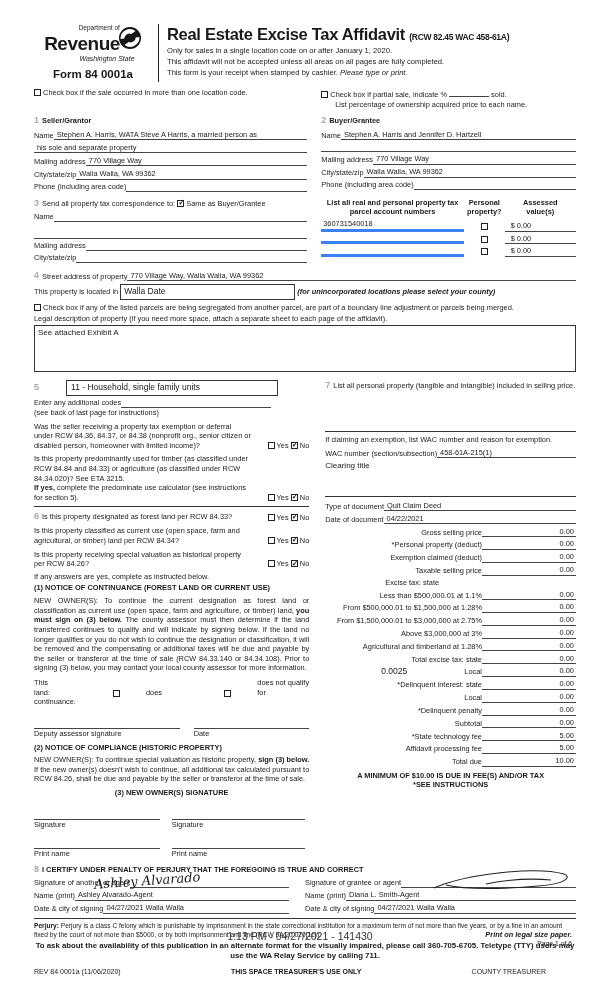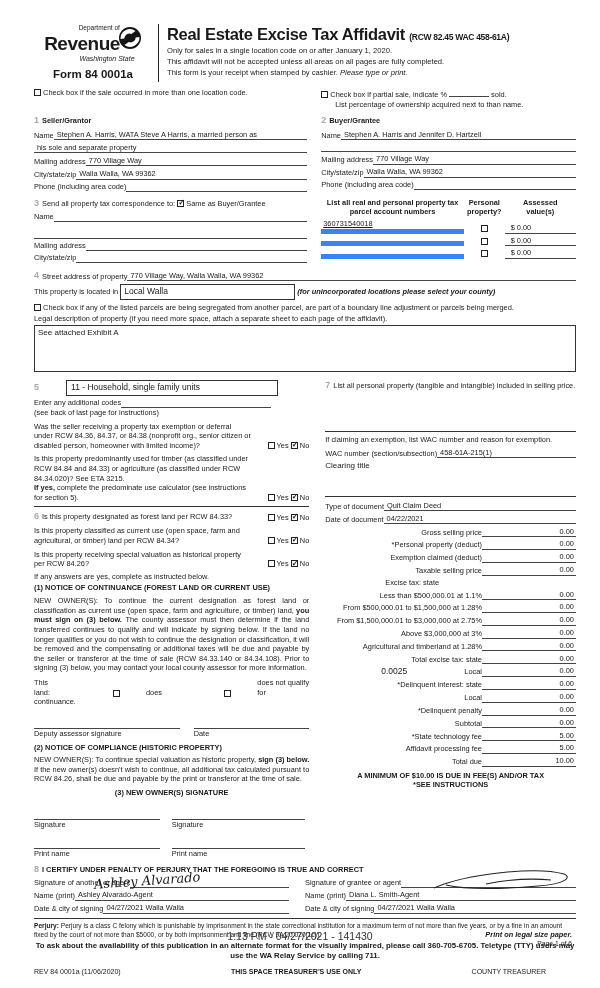--- a/index.html
+++ b/index.html
@@ -37,21 +37,21 @@
   .line { border-bottom:1px solid #444; min-height:9px; }
   
   .cols { display:flex; }
   .cL { width:53%; padding-right:14px; }
   .cR { width:47%; }
   .sec-h { margin-top:6px; }
   
   .phead { display:flex; font-weight:bold; text-align:center; }
   .ph1 { width:56%; } .ph2 { width:16%; } .ph3 { width:28%; }
   .prow { display:flex; align-items:flex-end; margin-top:2px; }
-  .prow .pnum { width:56%; border-bottom:5px solid #3b82f6; min-height:9px; padding-left:2px;text-decoration:underline; }
+  .prow .pnum { width:56%; border-bottom:3px solid #3b82f6; min-height:9px; padding-left:2px; }
   .prow .pbx { width:16%; text-align:center; }
   .prow .pval { width:28%; border-bottom:1px solid #444; min-height:9px; padding-left:6px; }
   
   .loc-box { display:inline-block; border:1.2px solid #333; width:175px; padding:1px 3px; font-size:8.5px; }
   .legal-box { border:1.4px solid #333; height:47px; margin-top:1px; padding:2px 3px; font-size:8px; }
   
   .midL { width:53%; padding-right:12px; }
   .midR { width:47%; padding-left:4px; }
   .code-box { display:inline-block; border:1.2px solid #333; width:212px; padding:1.5px 4px; font-size:8.5px; margin-left:22px; }
   .q { display:flex; justify-content:space-between; align-items:flex-end; margin-top:4px; }
@@ -113,21 +113,21 @@
   <div class="cols" style="margin-top:6px;">
     <div class="cL">
       <span class="box"></span>
       <span>Check box if the sale occurred in more than one location code.</span>
     </div>
     <div class="cR">
       <span class="box"></span>
       <span>Check box if partial sale, indicate %</span>
       <span class="line" style="display:inline-block;width:40px;"></span>
       <span>sold.</span>
-      <div style="margin-left:14px;">List percentage of ownership acquired next to than name.</div>
+      <div style="margin-left:14px;">List percentage of ownership acquired price to each name.</div>
     </div>
   </div>
 
   <div class="cols">
     <div class="cL">
       <div class="sec-h"><span class="snum">1</span><span class="b">Seller/Grantor</span></div>
       <div class="row">
             <span class="lbl">Name</span>
             <span class="fill">Stephen A. Harris, WATA Steve A Harris, a married person as</span>
           </div>
@@ -217,21 +217,21 @@
   </div>
 
   <div style="margin-top:7px;">
     <div class="row" style="margin-top:0;">
           <span class="snum">4</span>
           <span class="lbl">Street address of property</span>
           <span class="fill">770 Village Way, Walla Walla, WA 99362</span>
         </div>
     <div style="margin-top:3px;">
       <span>This property is located in</span>
-      <span class="loc-box">Local Walla</span>
+      <span class="loc-box">Walla Date</span>
       <span class="bi">(for unincorporated locations please select your county)</span>
     </div>
     <div style="margin-top:3px;">
       <span class="box"></span>
       <span>Check box if any of the listed parcels are being segregated from another parcel, are part of a boundary line adjustment or parcels being merged.</span>
     </div>
     <div style="margin-top:2px;">Legal description of property (if you need more space, attach a separate sheet to each page of the affidavit).</div>
     <div class="legal-box">See attached Exhibit A</div>
   </div>
 
@@ -287,21 +287,21 @@
           <div class="sigline"></div>
           <div>Deputy assessor signature</div>
         </div>
         <div style="width:42%;">
           <div class="sigline"></div>
           <div>Date</div>
         </div>
       </div>
 
       <div class="b" style="margin-top:4px;">(2) NOTICE OF COMPLIANCE (HISTORIC PROPERTY)</div>
-      <div class="para"><span>NEW OWNER(S): To continue special valuation as historic property, </span><span class="b">sign (3) below.</span><span> If the new owner(s) doesn't wish to continue, all additional tax calculated pursuant to RCW 84.26, shall be due and payable by the print or transferor at the time of sale.</span></div>
+      <div class="para"><span>NEW OWNER(S): To continue special valuation as historic property, </span><span class="b">sign (3) below.</span><span> If the new owner(s) doesn't wish to continue, all additional tax calculated pursuant to RCW 84.26, shall be due and payable by the seller or transferor at the time of sale.</span></div>
 
       <div class="b" style="text-align:center; margin-top:4px;">(3) NEW OWNER(S) SIGNATURE</div>
       <div class="cols" style="margin-top:12px;">
         <div style="width:50%; padding-right:12px;">
           <div class="sigline"></div>
           <div>Signature</div>
         </div>
         <div style="width:50%; padding-right:4px;">
           <div class="sigline"></div>
           <div>Signature</div>

